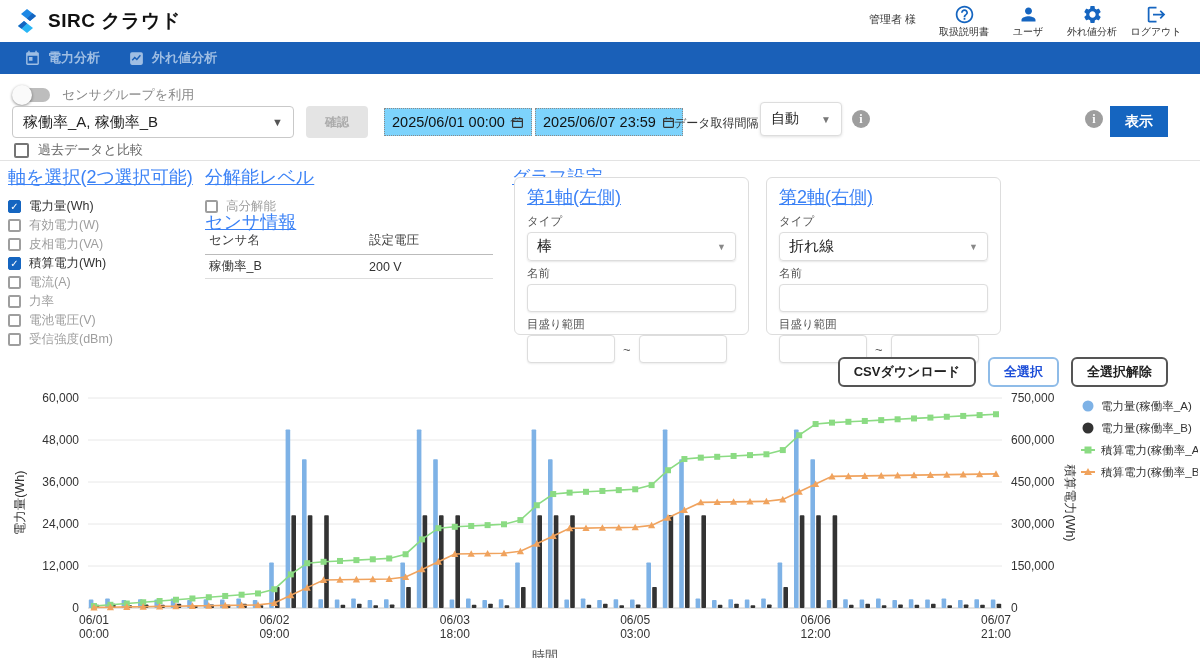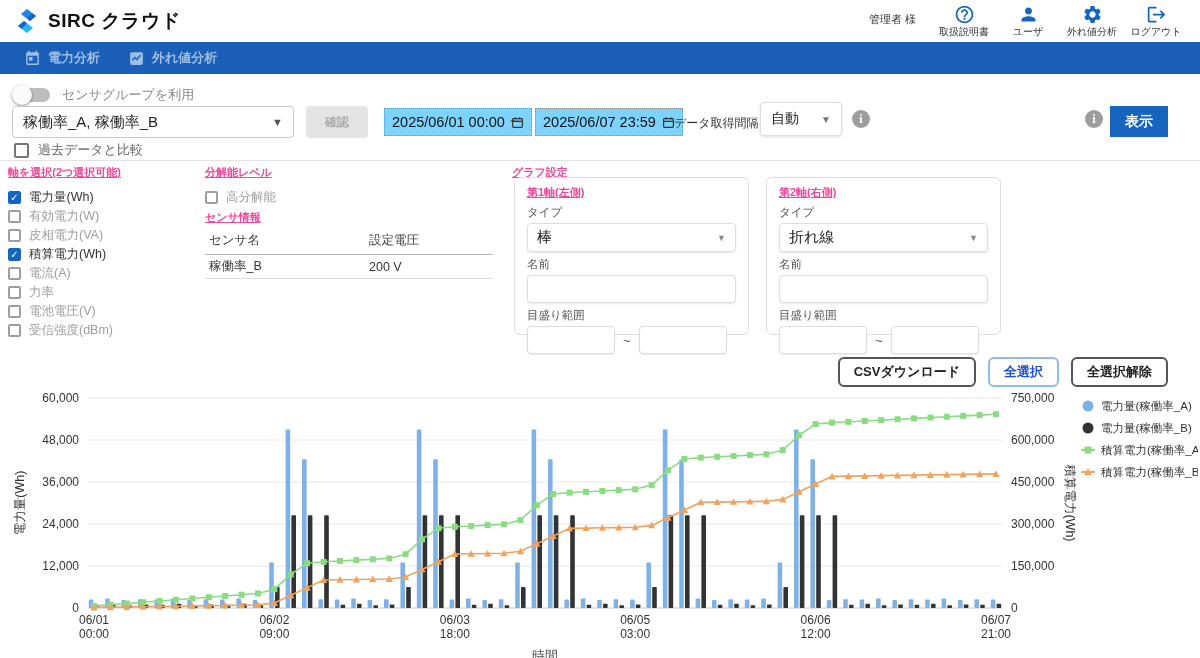--- a/index.html
+++ b/index.html
@@ -56,21 +56,21 @@
   .info-1 { position:absolute; top:110px; left:852px; }
   .info-2 { position:absolute; top:110px; left:1085px; }
   .display-btn { position:absolute; top:106px; left:1110px; width:58px; height:31px; background:#1565C0;
                  color:#fff; border:none; border-radius:0; font-size:14px; font-weight:bold; cursor:pointer; }
   .compare-row { position:absolute; top:141px; left:14px; display:flex; align-items:center; gap:9px; cursor:pointer; }
   .compare-box { width:15px; height:15px; border:2px solid #757575; border-radius:2px; background:#fff; }
   .compare-label { font-size:13px; color:#666; }
   .divider { position:absolute; top:160px; left:0; width:100%; border-top:1px solid #e3e3e3; }
 
   
-  .sec-heading { font-size:11px; font-weight:bold; color:#ec4899; text-decoration:underline; white-space:nowrap; }
+  .sec-heading { font-size:18px; font-weight:normal; color:#3b82f6; text-decoration:underline; white-space:nowrap; }
   .axis-col { position:absolute; top:165px; left:8px; width:190px; }
   .chk-list { margin-top:8px; }
   .chk-item { display:flex; align-items:center; gap:8px; height:19px; cursor:pointer; }
   .chk-box { width:13px; height:13px; border-radius:2px; flex:0 0 13px; display:flex; align-items:center;
              justify-content:center; font-size:10px; line-height:1; }
   .chk-box.on  { background:#1565C0; color:#fff; border:1px solid #1565C0; }
   .chk-box.off { background:#fff; border:2px solid #9E9E9E; }
   .chk-label.on  { font-size:12.5px; color:#333; }
   .chk-label.off { font-size:12.5px; color:#9E9E9E; }
 

